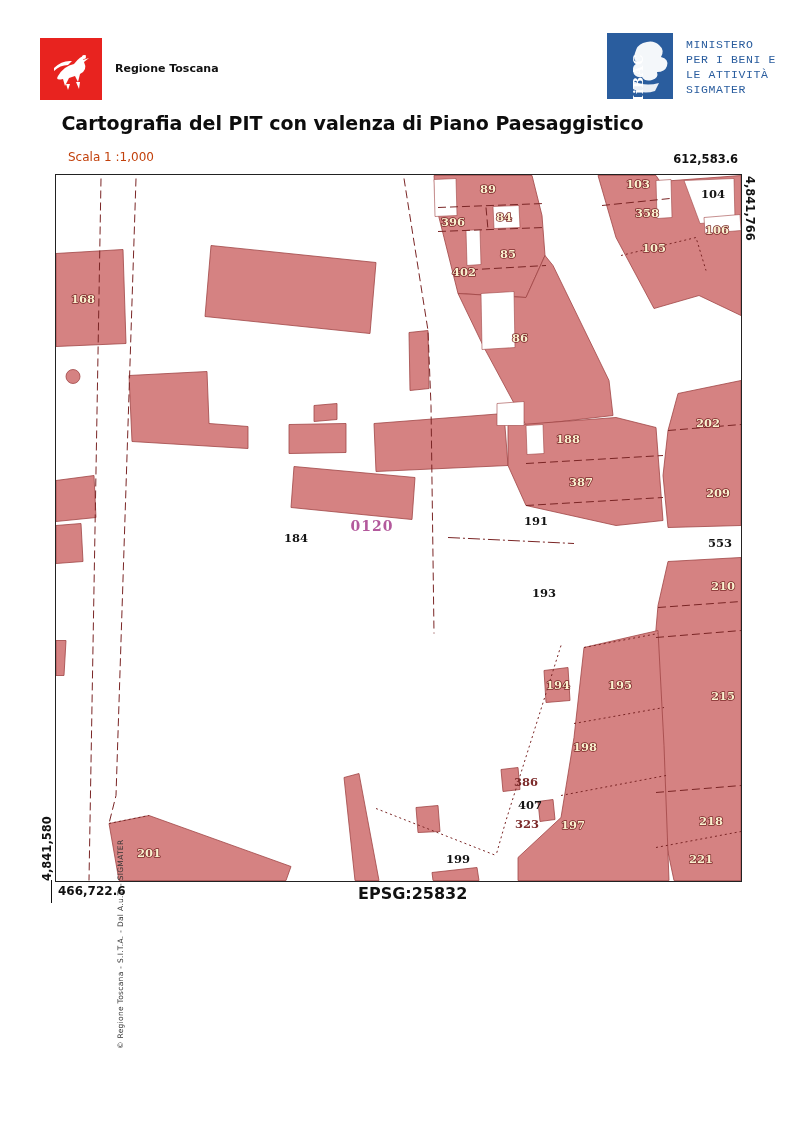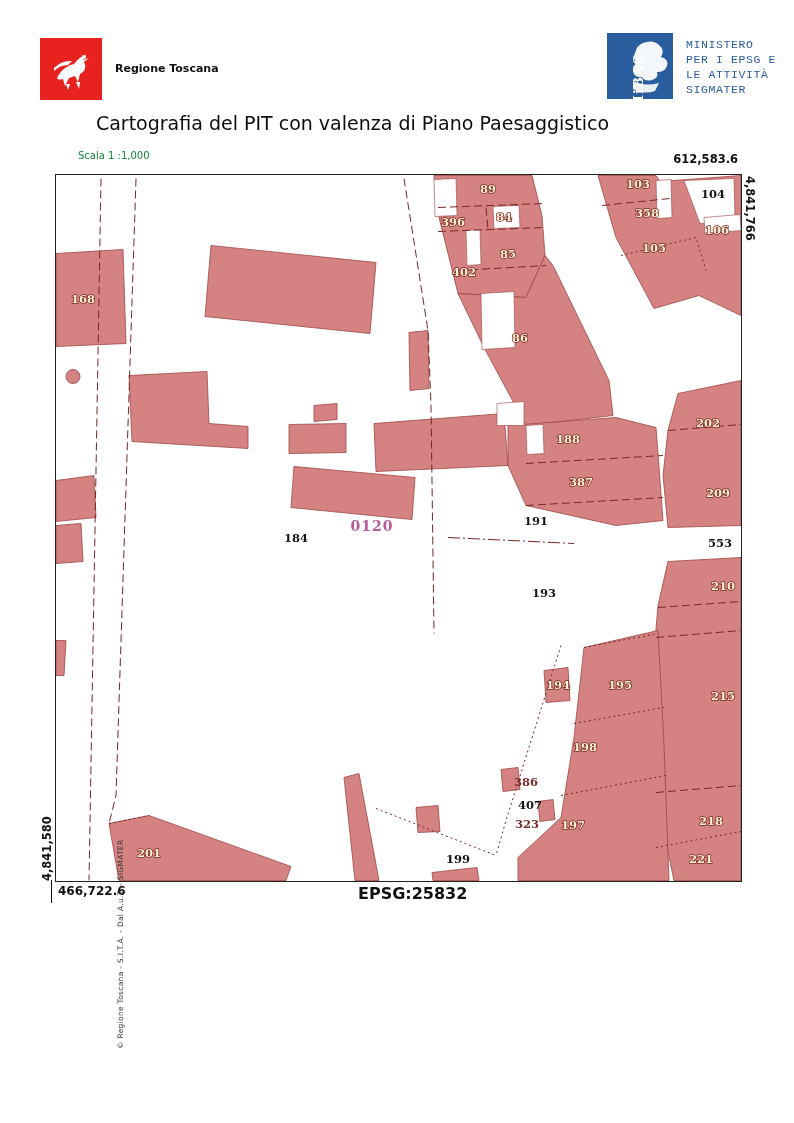--- a/index.html
+++ b/index.html
@@ -13,22 +13,22 @@
 
   .mibac-box{position:absolute;left:607px;top:33px;width:66px;height:66px;background:#2a5d9e;}
   .mibac-vtext{position:absolute;left:-19px;top:41px;transform:rotate(-90deg);transform-origin:center;
                width:100px;text-align:center;color:#fff;font-weight:bold;font-size:13px;letter-spacing:1px;
                font-family:"DejaVu Serif","Liberation Serif",serif;}
   .mibac-box svg{position:absolute;right:2px;top:4px;}
   .ministry{position:absolute;left:686px;top:37px;color:#2a5d9e;font-size:11.5px;line-height:15px;
             letter-spacing:0.6px;font-family:Liberation Mono, monospace;}
 
   .title{position:absolute;left:0;top:112px;width:705px;text-align:center;
-         font-size:19px;font-weight:normal;color:#0d0d0d;}
-  .scala{position:absolute;left:78px;top:150px;font-size:10px;color:#15803d;}
+         font-size:19px;font-weight:bold;color:#0d0d0d;}
+  .scala{position:absolute;left:68px;top:150px;font-size:12px;color:#c2410c;}
   .coord{font-size:11.5px;font-weight:bold;color:#111;white-space:nowrap;}
   .coord-tr{position:absolute;right:56px;top:152px;text-align:left;}
   .coord-r{position:absolute;left:757px;top:176px;transform:rotate(90deg);transform-origin:left top;}
   .coord-l{position:absolute;left:40px;top:881px;transform:rotate(-90deg);transform-origin:left top;}
   .coord-bl{position:absolute;left:58px;top:884px;font-size:12px;}
   .coord-epsg{position:absolute;left:358px;top:884px;font-size:16px;}
   .coord-tick{position:absolute;left:51px;top:880px;width:1px;height:23px;background:#111;}
 
   .mapframe{position:absolute;left:55px;top:174px;width:685px;height:706px;
             border:1.2px solid #222;background:#fff;box-sizing:content-box;}
@@ -70,21 +70,21 @@
     <div class="mibac-vtext">MiBAC</div>
     <svg width="48" height="58" viewBox="0 0 48 58">
       <g fill="#ffffff">
         <path d="M20 6 q10 -4 16 2 q6 5 2 12 q8 2 6 9 q-2 6 -10 6 q2 6 -5 8 q-7 2 -10 -3 q-8 1 -9 -6 q-1 -6 5 -8 q-6 -3 -3 -10 q2 -8 8 -10 z" opacity="0.95"></path>
         <path d="M10 44 q12 6 26 2 l-4 8 q-12 4 -22 -2 z" opacity="0.9"></path>
       </g>
     </svg>
   </div>
   <div class="ministry">
     <div>MINISTERO</div>
-    <div>PER I EPSG E</div>
+    <div>PER I BENI E</div>
     <div>LE ATTIVITÀ</div>
     <div>SIGMATER</div>
   </div>
 
   <div class="title">Cartografia del PIT con valenza di Piano Paesaggistico</div>
   <div class="scala">Scala 1 :1,000</div>
 
   <div class="coord coord-tr">612,583.6</div>
   <div class="coord coord-r">4,841,766</div>
   <div class="coord coord-l">4,841,580</div>

